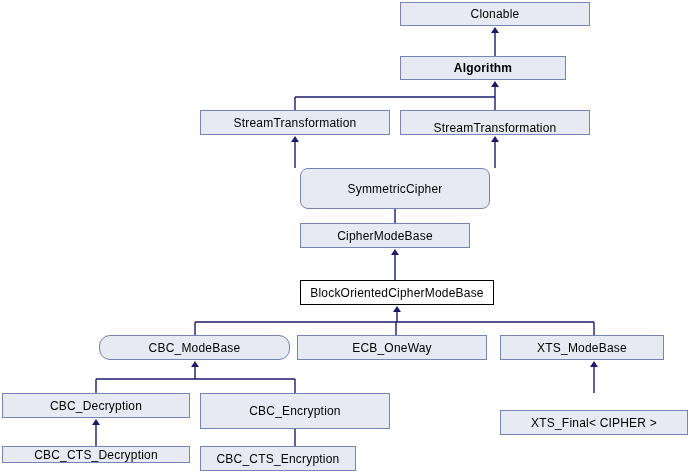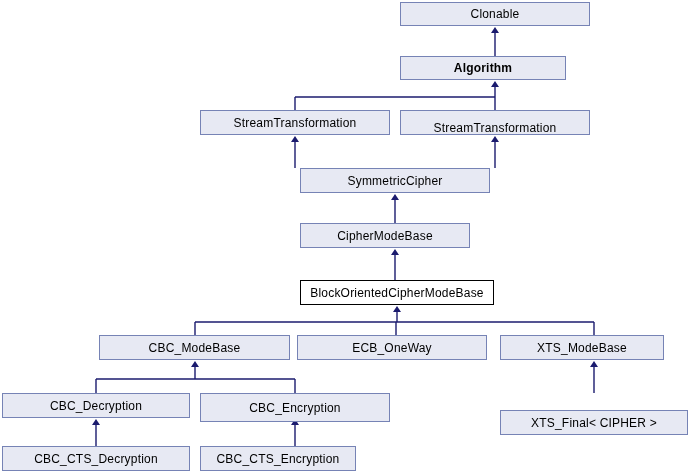--- a/index.html
+++ b/index.html
@@ -94,47 +94,47 @@
       </div>
       <div class="node" style="left: 400px; top: 56px; width: 166px; height: 24px; font-weight: bold;">
         <span class="node-label">Algorithm</span>
       </div>
       <div class="node" style="left: 200px; top: 110px; width: 190px; height: 25px;">
         <span class="node-label">StreamTransformation</span>
       </div>
       <div class="node" style="left: 400px; top: 110px; width: 190px; height: 25px; align-items: flex-end;">
         <span class="node-label">StreamTransformation</span>
       </div>
-      <div class="node" style="left: 300px; top: 168px; width: 190px; height: 25px;">
+      <div class="node" style="left: 300px; top: 168px; width: 190px; height: 41px; border-radius: 8px;">
         <span class="node-label">SymmetricCipher</span>
       </div>
       <div class="node" style="left: 300px; top: 223px; width: 170px; height: 25px;">
         <span class="node-label">CipherModeBase</span>
       </div>
       <div class="node current" style="left: 300px; top: 280px; width: 194px; height: 25px;">
         <span class="node-label">BlockOrientedCipherModeBase</span>
       </div>
-      <div class="node" style="left: 99px; top: 335px; width: 191px; height: 25px;">
+      <div class="node" style="left: 99px; top: 335px; width: 191px; height: 25px; border-radius: 11px;">
         <span class="node-label">CBC_ModeBase</span>
       </div>
       <div class="node" style="left: 297px; top: 335px; width: 190px; height: 25px;">
         <span class="node-label">ECB_OneWay</span>
       </div>
       <div class="node" style="left: 500px; top: 335px; width: 164px; height: 25px;">
         <span class="node-label">XTS_ModeBase</span>
       </div>
       <div class="node" style="left: 2px; top: 393px; width: 188px; height: 25px;">
         <span class="node-label">CBC_Decryption</span>
       </div>
-      <div class="node" style="left: 200px; top: 393px; width: 190px; height: 29px;">
+      <div class="node" style="left: 200px; top: 393px; width: 190px; height: 36px;">
         <span class="node-label">CBC_Encryption</span>
       </div>
       <div class="node" style="left: 500px; top: 410px; width: 188px; height: 25px;">
         <span class="node-label">XTS_Final&lt; CIPHER &gt;</span>
       </div>
-      <div class="node" style="left: 2px; top: 446px; width: 188px; height: 25px;">
+      <div class="node" style="left: 2px; top: 446px; width: 188px; height: 17px;">
         <span class="node-label">CBC_CTS_Decryption</span>
       </div>
       <div class="node" style="left: 200px; top: 446px; width: 156px; height: 25px;">
         <span class="node-label">CBC_CTS_Encryption</span>
       </div>
     </div>
 </div>
 
 </body></html>

